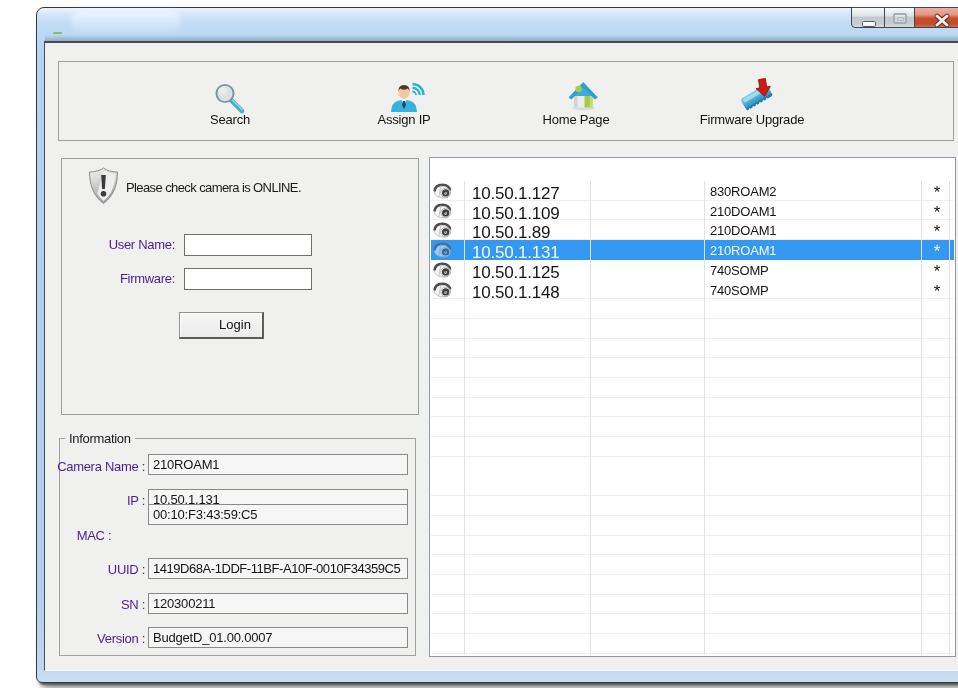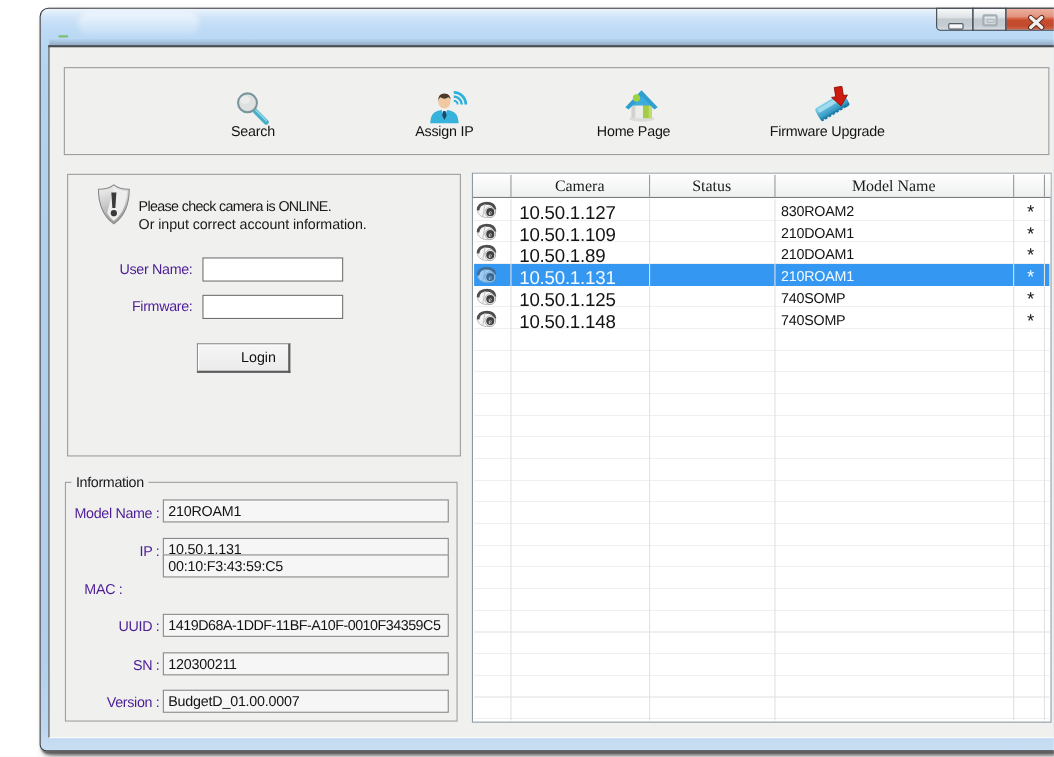--- a/index.html
+++ b/index.html
@@ -161,30 +161,30 @@
         <stop offset="0" stop-color="#f5f5f5"></stop>
           <stop offset="0.45" stop-color="#d2d2d2"></stop>
           <stop offset="1" stop-color="#9f9f9f"></stop>
       </linearGradient>
     </defs>
     <path d="M15.5 1 C18.5 3.6 24 5 29.5 5 C29.5 16 26.5 28.5 15.5 36.5 C4.5 28.5 1.5 16 1.5 5 C7 5 12.5 3.6 15.5 1 Z" fill="url(#shg)" stroke="#898989" stroke-width="1"></path>
     <path d="M15.5 3 C18 5.2 23 6.6 27.6 6.7 C27.4 15.8 24.6 26.8 15.5 34 C13 31.8 11 29.3 9.4 26.6 Z" fill="#ededed"></path>
     <path d="M13.2 8 L17.8 8 L16.9 22 L14.1 22 Z" fill="#3a3a3a"></path>
     <circle cx="15.5" cy="26.8" r="2.8" fill="#3a3a3a"></circle>
   </svg>
-  <div class="abs" id="msg"><span class="l1">Please check camera is ONLINE.</span><br><span class="l2">Or input correct account information.</span></div>
+  <div class="abs" id="msg"><span class="l1">Please check camera is ONLINE.</span><br></div>
   <div class="flabel" style="left:44px;top:237px;width:102px;">User Name:</div>
   <div class="tbox" style="left:155px;top:234px;width:128px;height:22px;"></div>
   <div class="flabel" style="left:44px;top:271px;width:102px;">Firmware:</div>
   <div class="tbox" style="left:155px;top:268px;width:128px;height:22px;"></div>
   <div class="abs" id="loginbtn">Login</div>
 
   <div class="abs" id="infobox"></div>
   <div class="abs" id="infolegend">Information</div>
-  <div class="flabel" style="left:14px;top:459px;width:102px;">Model Name :</div>
+  <div class="flabel" style="left:14px;top:459px;width:102px;">Camera Name :</div>
   <div class="ibox" style="top:454px;">210ROAM1</div>
   <div class="flabel" style="left:14px;top:493px;width:102px;text-align:right;">IP :</div>
   <div class="ibox" style="top:489px;">10.50.1.131</div>
   <div class="flabel" style="left:14px;top:528px;width:102px;text-align:center;">MAC :</div>
   <div class="ibox" style="top:504px;">00:10:F3:43:59:C5</div>
   <div class="flabel" style="left:14px;top:562px;width:102px;">UUID :</div>
   <div class="ibox" style="top:558px;letter-spacing:-0.45px;">1419D68A-1DDF-11BF-A10F-0010F34359C5</div>
   <div class="flabel" style="left:14px;top:597px;width:102px;">SN :</div>
   <div class="ibox" style="top:593px;">120300211</div>
   <div class="flabel" style="left:14px;top:631px;width:102px;">Version :</div>
@@ -269,24 +269,14 @@
           <path d="M1.5 8.3 Q2 1.9 9.3 1.7 Q16.6 1.9 17 7.6" stroke="#4d4d4d" stroke-width="2.5" fill="none"></path>
           <path d="M8 2.6 L5.8 13.9" stroke="#c4c4c4" stroke-width="1"></path>
           <circle cx="12.7" cy="9.9" r="4.8" fill="#ffffff" stroke="#8a8a8a" stroke-width="0.6"></circle>
           <circle cx="12.7" cy="9.9" r="3.7" fill="#404040"></circle>
           <text x="12.7" y="12.2" font-size="6.8" fill="#f8f8f8" text-anchor="middle" font-family="Liberation Serif">e</text>
         </svg>
         <div class="ip">10.50.1.148</div>
         <div class="mdl">740SOMP</div>
         <div class="ast">*</div>
       </div>
-    <div id="thead">
-      <div class="hsep" style="left:34px;"></div>
-      <div class="hsep" style="left:160px;"></div>
-      <div class="hsep" style="left:274px;"></div>
-      <div class="hsep" style="left:491px;"></div>
-      <div class="hsep" style="left:519px;"></div>
-      <div class="hlabel" style="left:34px;width:126px;">Camera</div>
-      <div class="hlabel" style="left:160px;width:114px;">Status</div>
-      <div class="hlabel" style="left:274px;width:217px;">Model Name</div>
-    </div>
   </div>
 </div>
 
 </body></html>

